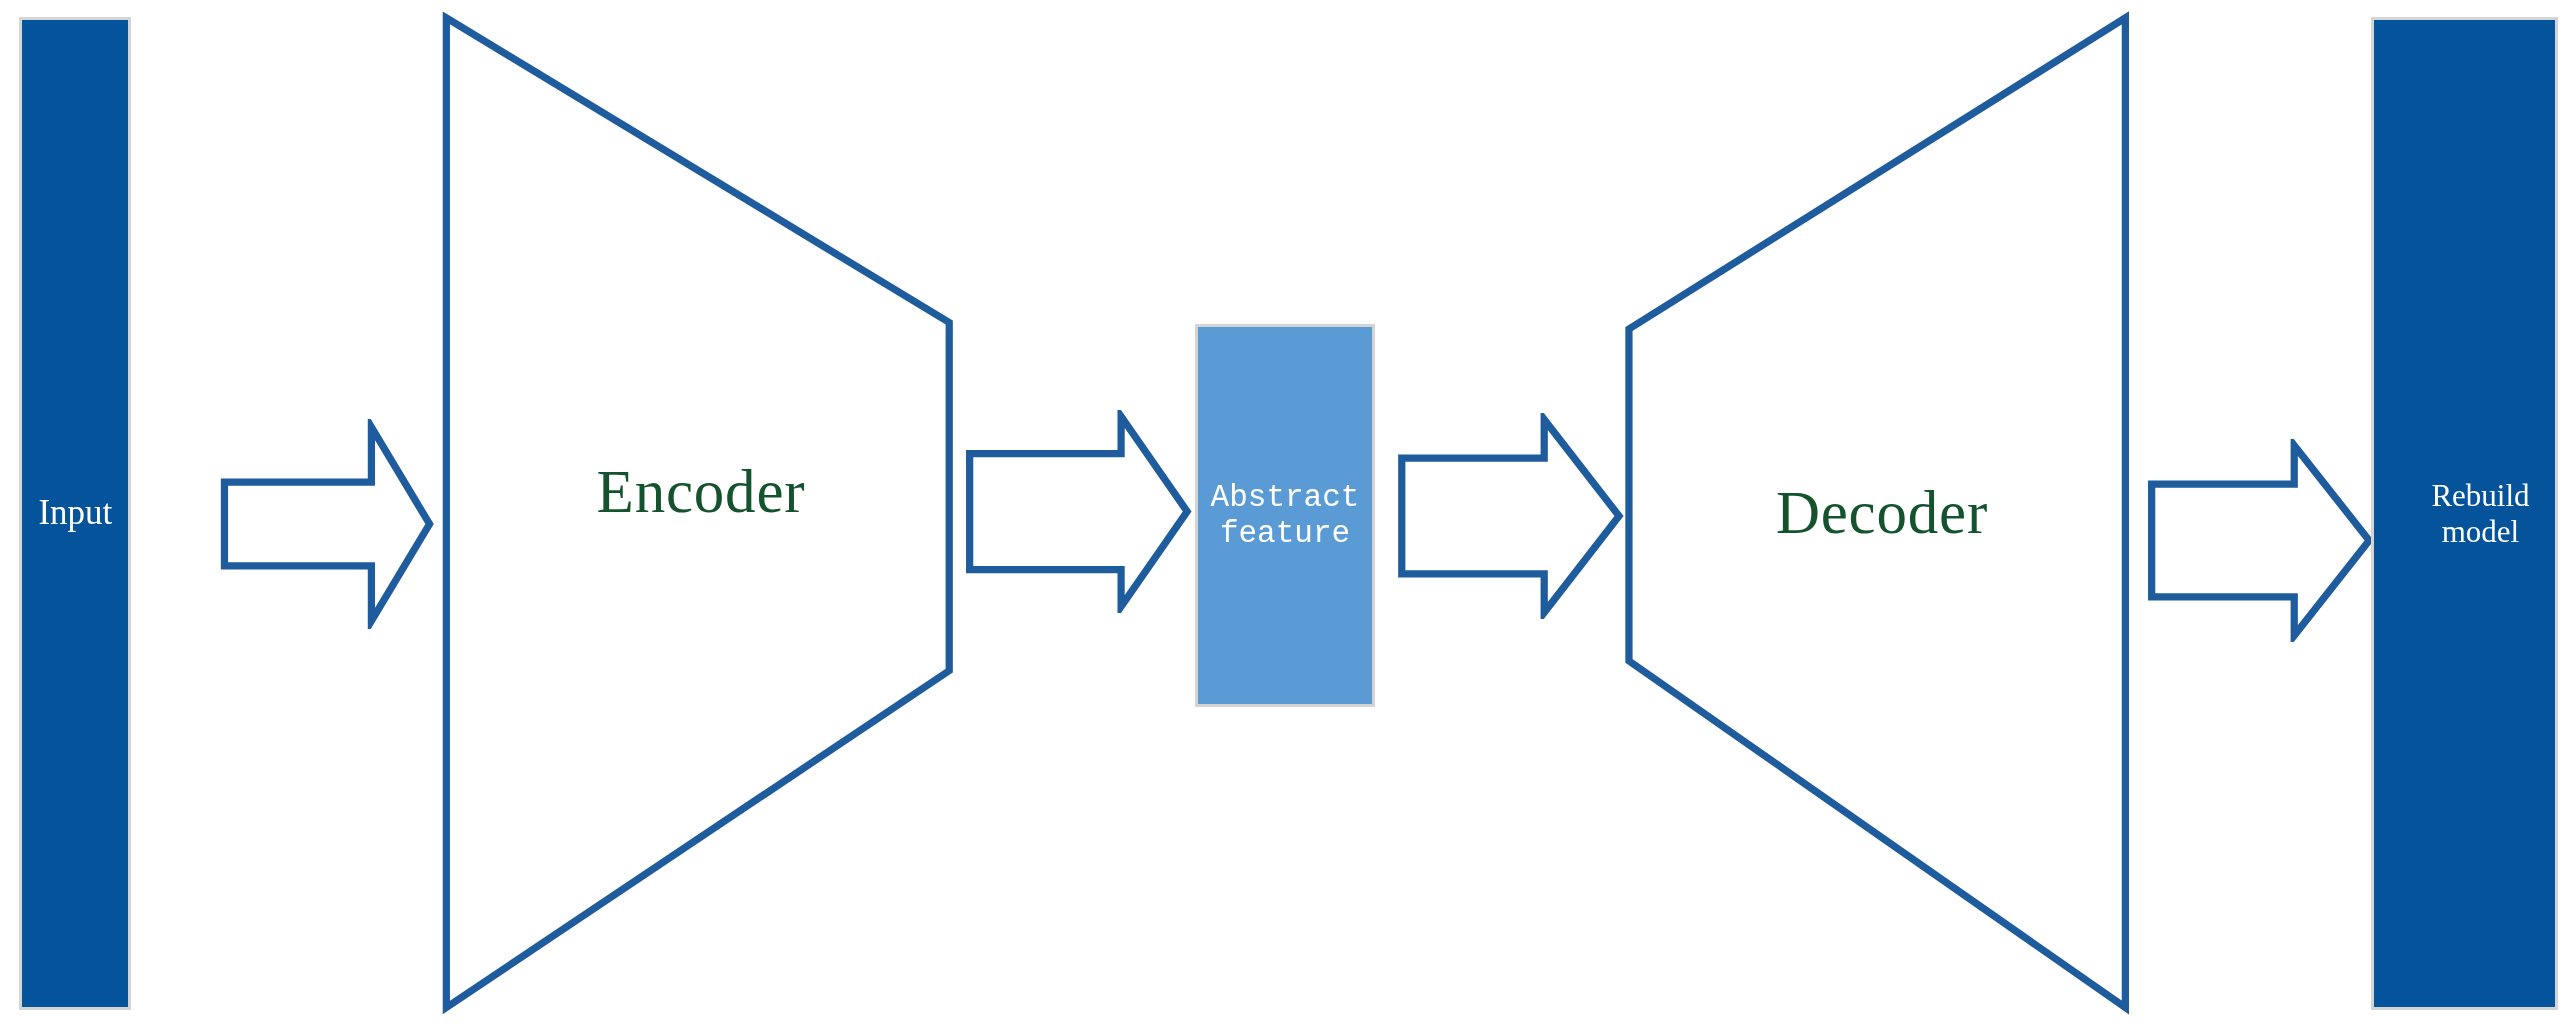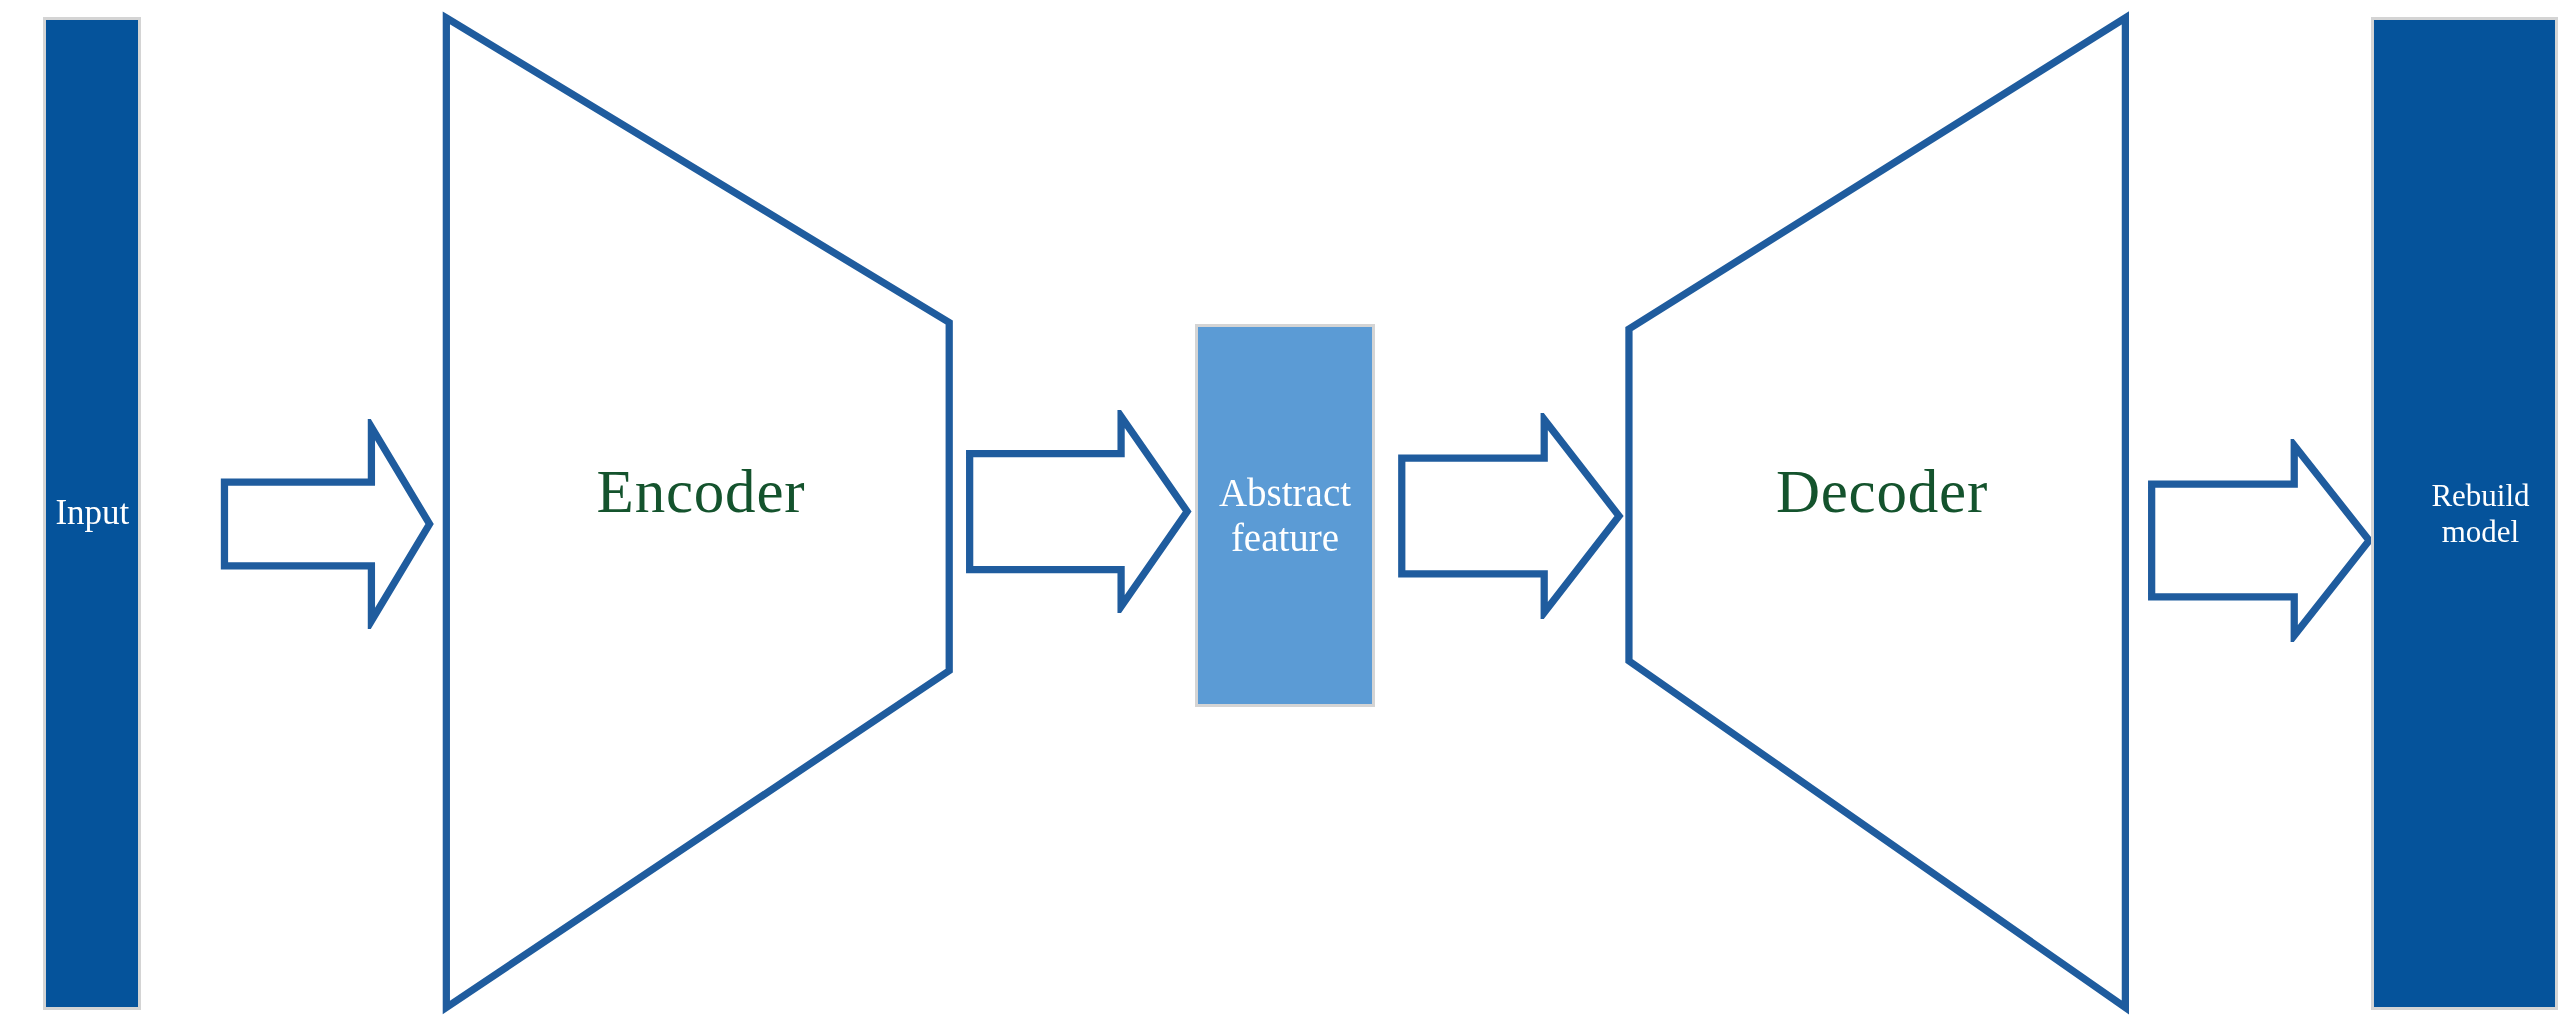--- a/index.html
+++ b/index.html
@@ -24,33 +24,33 @@
     justify-content: center;
     box-sizing: border-box;
     border: 3.2px solid #d4d4d4;
     color: #ffffff;
     text-align: center;
     line-height: 1.15;
   }
   #input-block {
     left: 19.4px;
     top: 17px;
-    width: 98px;
+    width: 112px;
     height: 993px;
     background: #05539B;
     font-size: 35px;
-    margin-left: 24px;
   }
   #abstract-block {
     left: 1195px;
     top: 324px;
     width: 180px;
     height: 383px;
     background: #5B9BD5;
-    font-size: 39px;
+    font-size: 31px;
+    font-family: Liberation Mono, monospace;
   }
   #rebuild-block {
     left: 2371px;
     top: 17px;
     width: 187px;
     height: 993px;
     background: #05539B;
     font-size: 31px;
     padding-left: 32px;
   }
@@ -69,21 +69,21 @@
     align-items: center;
     justify-content: center;
     color: #14532d;
     font-size: 61px;
     letter-spacing: 0.8px;
     white-space: nowrap;
   }
   #encoder-wrap { left: 427px; top: 0px; width: 548px; height: 1027px; }
   #encoder-label { left: 427px; top: 447px; width: 548px; height: 89px; }
   #decoder-wrap { left: 1608px; top: 0px; width: 548px; height: 1027px; }
-  #decoder-label { left: 1608px; top: 447px; width: 548px; height: 89px; }
+  #decoder-label { left: 1608px; top: 468px; width: 548px; height: 89px; }
 
   
   .arrow-wrap { position: absolute; }
   #arrow-1 { left: 218px; top: 419px; width: 218px; height: 210px; }
   #arrow-2 { left: 963px; top: 410px; width: 230px; height: 203px; }
   #arrow-3 { left: 1395px; top: 413px; width: 230px; height: 206px; }
   #arrow-4 { left: 2145px; top: 439px; width: 230px; height: 203px; }
 </style>
 </head>
 <body>

